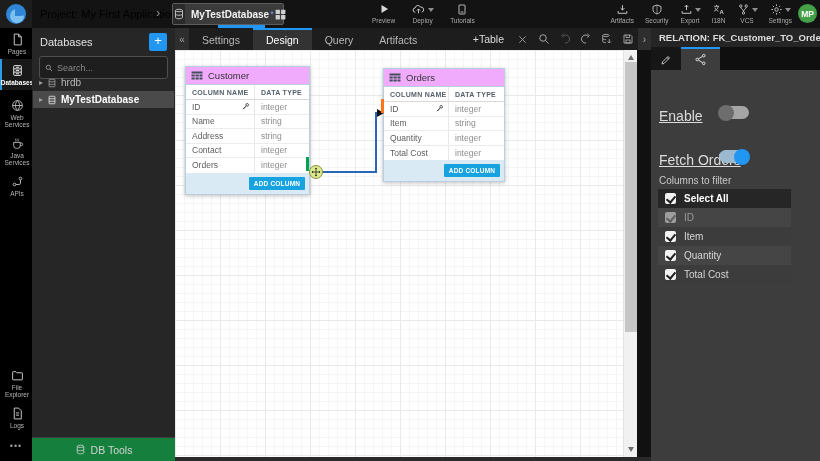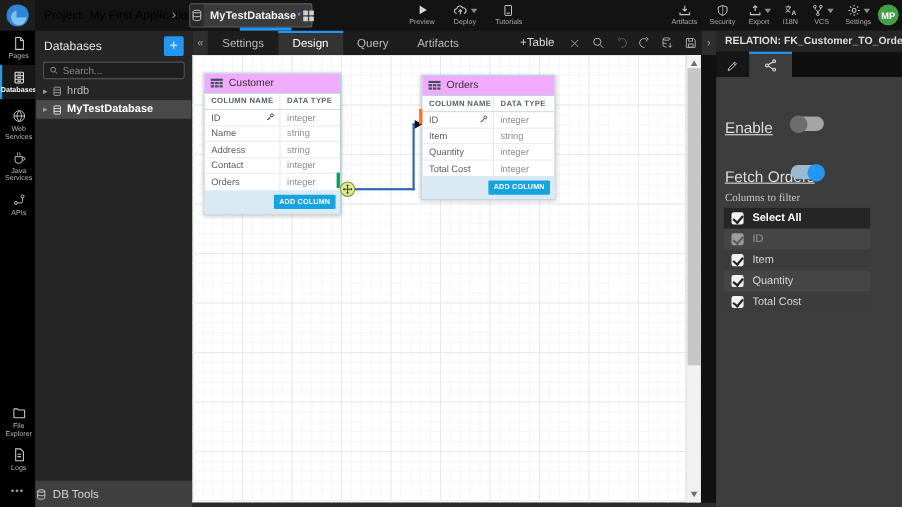--- a/index.html
+++ b/index.html
@@ -33,27 +33,27 @@
   #rail { left:0; top:28px; width:32px; height:433px; background:#000; display:flex; flex-direction:column; align-items:stretch; }
   .rail-item { padding:5px 0 4px; display:flex; flex-direction:column; align-items:center; gap:2px; color:#b5b5b5; font-size:6.5px; line-height:7px; text-align:center; border-left:2px solid transparent; cursor:pointer; }
   .rail-item.active { background:#181818; border-left-color:#2e9be6; color:#fff; font-weight:bold; }
   #rail-spacer { flex:1; }
   #rail-dots { color:#9a9a9a; font-size:9px; letter-spacing:1px; text-align:center; padding:8px 0 10px; cursor:pointer; }
 
   
   #sidebar { left:32px; top:28px; width:143px; height:409px; background:#262626; }
   #sb-title { left:8px; top:8px; font-size:11px; color:#e2e2e2; }
   #sb-add { right:8px; top:5px; width:18px; height:18px; background:#2196f3; color:#fff; border-radius:2px; font-size:13px; line-height:16px; text-align:center; cursor:pointer; }
-  #sb-search { left:7px; top:28px; width:129px; height:16px; background:#1e1e1e; border:1px solid #4f4f4f; border-radius:3px; display:flex; align-items:center; padding:0 5px; gap:4px; }
+  #sb-search { left:7px; top:28px; width:129px; height:23px; background:#1e1e1e; border:1px solid #4f4f4f; border-radius:3px; display:flex; align-items:center; padding:0 5px; gap:4px; }
   #sb-search input { background:transparent; border:none; outline:none; color:#bdbdbd; font-size:9px; width:100%; font-family:inherit; }
   #sb-search input::placeholder { color:#8a8a8a; }
   .tree-row { left:1px; width:141px; height:17px; display:flex; align-items:center; gap:4px; padding-left:6px; color:#b8b8b8; font-size:10px; cursor:pointer; }
   .tree-row.selected { background:#4a4a4a; color:#fff; font-weight:bold; }
   .tree-caret { font-size:8px; color:#9e9e9e; }
-  #dbtools { left:32px; top:437px; width:143px; height:24px; background:#404040; border-top:1px solid #3c3c3c; display:flex; align-items:center; gap:5px; color:#d2d2d2; font-size:10.5px; cursor:pointer; }
+  #dbtools { left:32px; top:437px; width:143px; height:24px; background:#15803d; border-top:1px solid #3c3c3c; display:flex; align-items:center; justify-content:center; gap:5px; color:#d2d2d2; font-size:10.5px; cursor:pointer; }
 
   
   #tabbar { left:175px; top:28px; width:476px; height:22px; background:#1d1d1d; display:flex; align-items:stretch; }
   #collapse-left { width:14px; background:#2e2e2e; color:#9f9f9f; font-size:10px; display:flex; align-items:center; justify-content:center; cursor:pointer; }
   .ws-tab { padding:0 13px; display:flex; align-items:center; color:#b9b9b9; font-size:10.5px; border-top:2px solid transparent; cursor:pointer; }
   .ws-tab.active { background:#333; color:#fff; border-top-color:#2196f3; }
   #tab-spacer { flex:1; }
   #add-table { display:flex; align-items:center; color:#dcdcdc; font-size:10.5px; padding:0 8px; cursor:pointer; }
   .tool-btn { width:21px; display:flex; align-items:center; justify-content:center; cursor:pointer; }
   .tool-btn.disabled { opacity:.42; }
@@ -98,21 +98,21 @@
   #insp-header { left:0; top:0; width:169px; height:19px; background:#252525; color:#dedede; font-size:9.5px; font-weight:bold; display:flex; align-items:center; padding-left:8px; white-space:nowrap; overflow:hidden; }
   #insp-tabs { left:0; top:19px; width:169px; height:23px; background:#0f0f0f; display:flex; }
   .insp-tab { width:30px; display:flex; align-items:center; justify-content:center; border-top:2px solid transparent; cursor:pointer; background:#161616; }
   .insp-tab.active { background:#3d3d3d; border-top-color:#2196f3; width:39px; }
   .sec-bar { position:absolute; left:0; width:169px; height:13px; background:#2a2a2a; color:#fff; font-size:10px; font-weight:bold; display:flex; align-items:center; padding-left:8px; }
   .tog-label { position:absolute; left:8px; color:#dcdcdc; font-size:14px;text-decoration:underline; }
   .toggle { position:absolute; width:30px; height:13px; border-radius:7px; background:#a5a5a5; cursor:pointer; }
   .toggle .knob { position:absolute; top:-1.5px; left:-1px; width:16px; height:16px; border-radius:50%; background:#6d6d6d; }
   .toggle.on { background:#9bb9cf; }
   .toggle.on .knob { left:auto; right:-1px; background:#2196f3; }
-  #cols-label { position:absolute; left:8px; top:147px; color:#c9c9c9; font-size:10px;font-family:Liberation Serif, serif; }
+  #cols-label { position:absolute; left:8px; top:147px; color:#c9c9c9; font-size:10px; }
   #cols-list { position:absolute; left:7px; top:161px; width:133px; }
   .chk-row { height:19px; display:flex; align-items:center; gap:8px; padding-left:7px; font-size:10px; color:#d6d6d6; cursor:pointer; }
   .chk-row.r0 { background:#262626; font-weight:bold; color:#fff; }
   .chk-row.odd { background:#454545; }
   .chk-row.even { background:#3c3c3c; }
   .chk-row.disabled { color:#9a9a9a; }
   .cb { width:11px; height:11px; border-radius:2px; background:#f2f2f2; position:relative; flex:none; }
   .cb::after { content:""; position:absolute; left:2.5px; top:0.5px; width:4px; height:7px; border:solid #222; border-width:0 2px 2px 0; transform:rotate(40deg); }
   .cb.disabled { background:#9e9e9e; }
   .cb.disabled::after { border-color:#5e5e5e; }

